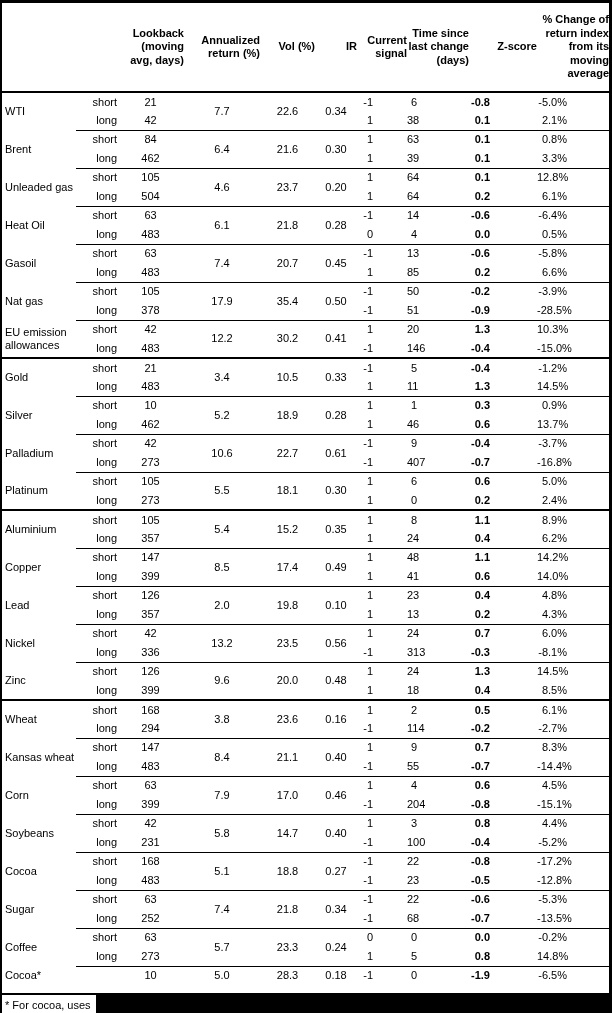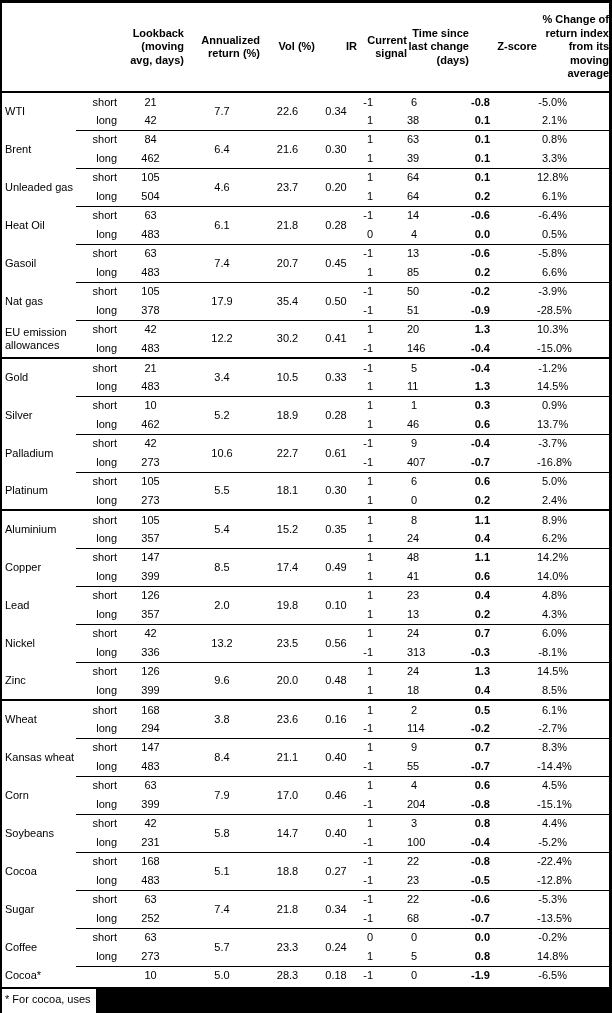--- a/index.html
+++ b/index.html
@@ -21,21 +21,21 @@
   td.col-name   { text-align:left; padding-left:3px;margin-top:8px; }
   td.col-pos    { text-align:right; padding-left:3px; }
   td.col-lookback, td.col-annret, td.col-vol, td.col-ir { text-align:center; }
   td.col-signal { text-align:right; padding-right:34px; }
   td.col-days   { text-align:right; padding-right:52px; }
   td.col-zscore { text-align:right; padding-right:47px;font-weight:bold; }
   td.col-change { text-align:right; padding-right:42px; }
   tbody.group-start   tr:first-child td:not(.col-name) { border-top:1px solid #000; }
   tbody.section-start tr:first-child td { border-top:2px solid #000; }
   .footer {
-    margin-top:auto; height:26px; background:#000; border-top:2px solid #000;
+    margin-top:auto; height:20px; background:#000; border-top:2px solid #000;
     display:flex; align-items:stretch;
   }
   .footnote-box {
     background:#fff; width:94px; font-size:11px; line-height:20px;
     padding-left:3px; white-space:nowrap; overflow:hidden;
   }
   .redaction { flex:1; background:#000; }
 </style>
 </head>
 <body>
@@ -522,21 +522,21 @@
         <tr>
           <td class="col-name" rowspan="2">Cocoa</td>
           <td class="col-pos">short</td>
           <td class="col-lookback">168</td>
           <td class="col-annret" rowspan="2">5.1</td>
           <td class="col-vol" rowspan="2">18.8</td>
           <td class="col-ir" rowspan="2">0.27</td>
           <td class="col-signal">-1</td>
           <td class="col-days">22</td>
           <td class="col-zscore">-0.8</td>
-          <td class="col-change">-22.4%</td>
+          <td class="col-change">-17.2%</td>
         </tr>
         <tr>
           <td class="col-pos">long</td>
           <td class="col-lookback">483</td>
           <td class="col-signal">-1</td>
           <td class="col-days">23</td>
           <td class="col-zscore">-0.5</td>
           <td class="col-change">-12.8%</td>
         </tr>
       </tbody>

